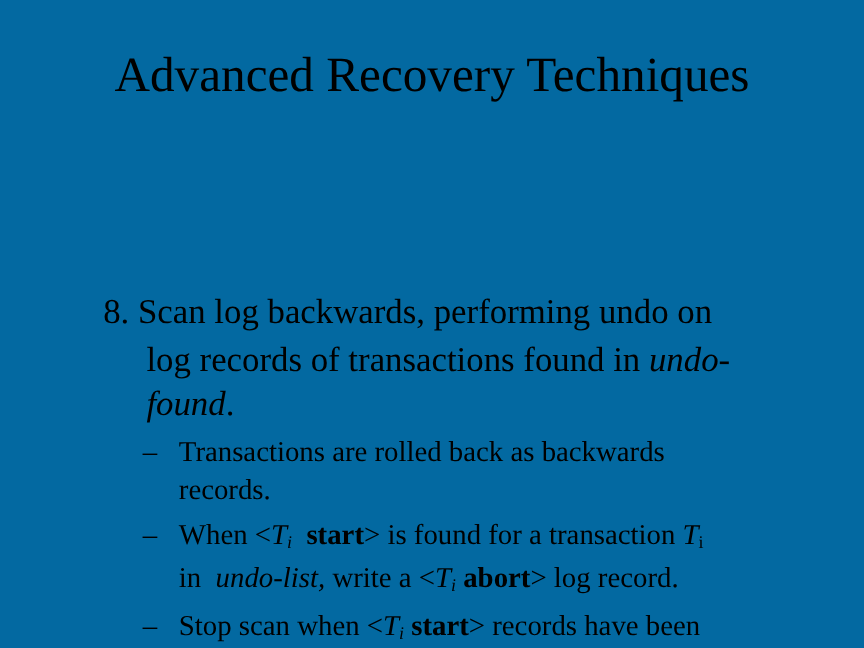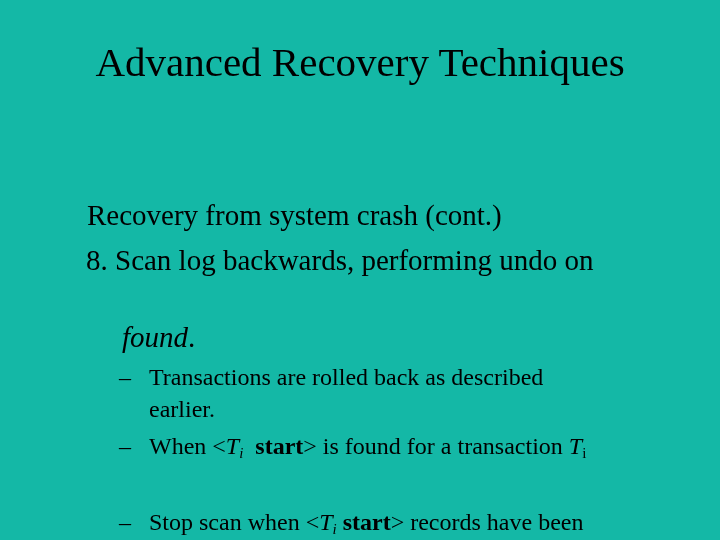--- a/index.html
+++ b/index.html
@@ -1,20 +1,20 @@
 <!DOCTYPE html>
 <html><head>
 <meta charset="utf-8">
 <style>
   html, body { margin: 0; padding: 0; }
   .slide {
     position: relative;
     width: 720px;
     height: 540px;
-    background: #14b8a6;
+    background: #0369a1;
     color: #000000;
     font-family: "Liberation Serif", "DejaVu Serif", serif;
     overflow: hidden;
   }
   .title {
     position: absolute;
     top: 39px;
     left: 0;
     width: 720px;
     text-align: center;
@@ -43,40 +43,43 @@
 </style>
 </head>
 <body>
 
 <div class="slide">
 
   <div class="title">
     <div>Advanced Recovery Techniques</div>
   </div>
 
-  <div class="line big" style="left:58px; top:161px">
-    <span class="rich"><span>Recovery from system crash (cont.)</span></span>
-  </div>
 
   <div class="line big" style="left:57px; top:206px">
     <span class="rich"><span>8. Scan log backwards, performing undo on</span></span>
+  </div>
+  <div class="line big" style="left:93px; top:246px">
+    <span class="rich"><span>log records of transactions found in </span><span class="it">undo-</span></span>
   </div>
   <div class="line big" style="left:93px; top:283px">
     <span class="rich"><span class="it">found</span><span>.</span></span>
   </div>
 
   <div class="line small" style="left:95px; top:332px">
-    <span class="marker">–</span><span class="rich"><span>Transactions are rolled back as described</span></span>
+    <span class="marker">–</span><span class="rich"><span>Transactions are rolled back as backwards</span></span>
   </div>
   <div class="line small" style="left:125px; top:364px">
-    <span class="rich"><span>earlier.</span></span>
+    <span class="rich"><span>records.</span></span>
   </div>
 
   <div class="line small" style="left:95px; top:401px">
     <span class="marker">–</span><span class="rich"><span>When &lt;</span><span class="it">T</span><sub class="it">i</sub><span>  </span><span class="bd">start</span><span>&gt; is found for a transaction </span><span class="it">T</span><sub>i</sub></span>
+  </div>
+  <div class="line small" style="left:125px; top:437px">
+    <span class="rich"><span>in  </span><span class="it">undo-list,</span><span> write a &lt;</span><span class="it">T</span><sub class="it">i</sub><span> </span><span class="bd">abort</span><span>&gt; log record.</span></span>
   </div>
 
   <div class="line small" style="left:95px; top:477px">
     <span class="marker">–</span><span class="rich"><span>Stop scan when &lt;</span><span class="it">T</span><sub class="it">i</sub><span> </span><span class="bd">start</span><span>&gt; records have been</span></span>
   </div>
   <div class="line small" style="left:125px; top:509px">
     
   </div>
 
 </div>

